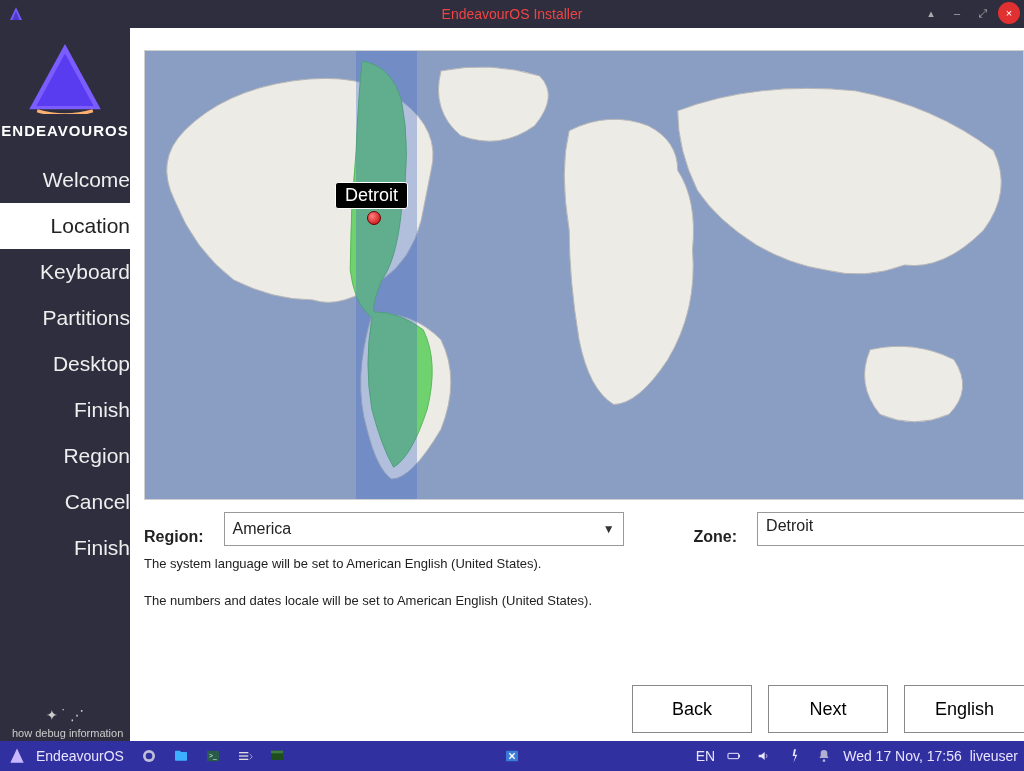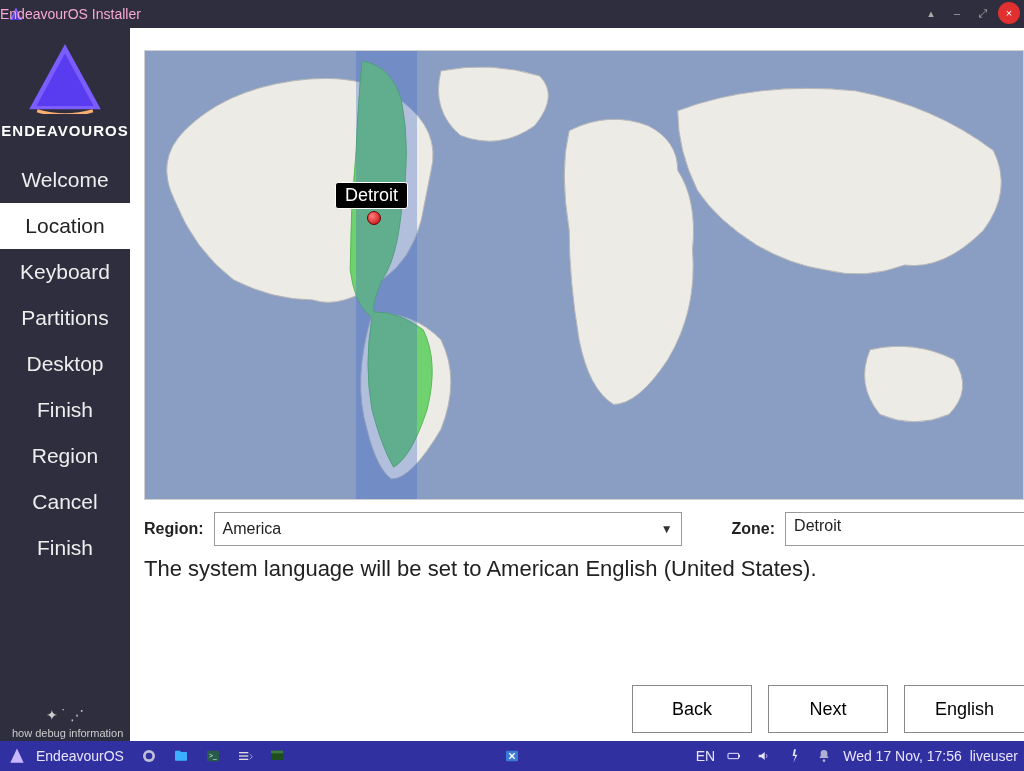--- a/index.html
+++ b/index.html
@@ -24,23 +24,24 @@
     }
     .titlebar-appicon {
       width: 24px; height: 24px;
       margin-left: 4px;
       display: flex; align-items: center; justify-content: center;
     }
     .titlebar-appicon svg { width: 18px; height: 18px; }
     .titlebar-title {
       position: absolute;
       left: 0; right: 0;
+      text-align: center;
       pointer-events: none;
       font-weight: 500;
-      color: #f9a8d4;
+      color: #ef4444;
     }
     .window-controls {
       position: absolute; right: 4px; top: 2px;
       display: flex; gap: 4px;
     }
     .window-btn {
       width: 22px; height: 22px; border-radius: 11px;
       display: flex; align-items: center; justify-content: center;
       color: #aaa; cursor: pointer;
       font-size: 11px;
@@ -68,20 +69,21 @@
       font-size: 15px; letter-spacing: 1px;
       font-weight: 700; color: #fff;
       margin-top: 4px; margin-bottom: 18px;
     }
     .sidebar-items { display: flex; flex-direction: column; }
     .sidebar-item {
       font-size: 21px;
       padding: 11px 0;
       cursor: pointer;
       color: #eee;
+      text-align: right;
     }
     .sidebar-item.active {
       background: #fff; color: #222;
     }
     .sidebar-footer {
       margin-top: auto;
       padding: 8px 0 2px 0;
       text-align: left;
       color: #ccc; font-size: 11px;
     }
@@ -122,47 +124,47 @@
     .pin-dot {
       position: absolute;
       left: 222px; top: 160px;
       width: 14px; height: 14px;
       border-radius: 7px;
       background: radial-gradient(circle at 35% 35%, #ff8080, #c00000);
       border: 1px solid #600;
     }
 
     .form-row {
-      display: flex; align-items: center;
+      display: flex; align-items: flex-end;
       margin: 12px 0 10px 14px;
-      gap: 10px;
+      gap: 20px;
       font-size: 16px;
       color: #222;
     }
     .form-row label { font-weight: 600; }
     .dropdown, .textbox {
       height: 34px;
       border: 1px solid #999;
       background: #fff;
       font-size: 16px;
       padding: 4px 8px;
     }
     .dropdown {
-      width: 468px;
+      width: 400px;
       display: flex; align-items: center; justify-content: space-between;
     }
     .chevron { font-size: 12px; color: #333; }
     .textbox {
       flex: 1; min-width: 180px;
       border-right: none;
     }
 
     .info-line {
       margin: 10px 0 0 14px;
-      font-size: 22px;
+      font-size: 13px;
       color: #222;
     }
 
     .button-row {
       position: absolute;
       right: 0; bottom: 8px;
       display: flex; gap: 16px;
       padding-right: 0;
     }
     .btn {
@@ -286,20 +288,21 @@
         <span class="chevron">▼</span>
       </div>
       <div style="width:30px"></div>
       <label>Zone:</label>
       <div class="textbox">
         <span>Detroit</span>
       </div>
     </div>
 
     <div class="info-line">The system language will be set to American English (United States).</div>
+    <div class="info-line" style="margin-top:22px">The numbers and dates locale will be set to American English (United States).</div>
 
     <div class="button-row">
       <div class="btn">Back</div>
       <div class="btn">Next</div>
       <div class="btn cancel">English</div>
     </div>
   </div>
 </div>
 
 <div class="taskbar">

